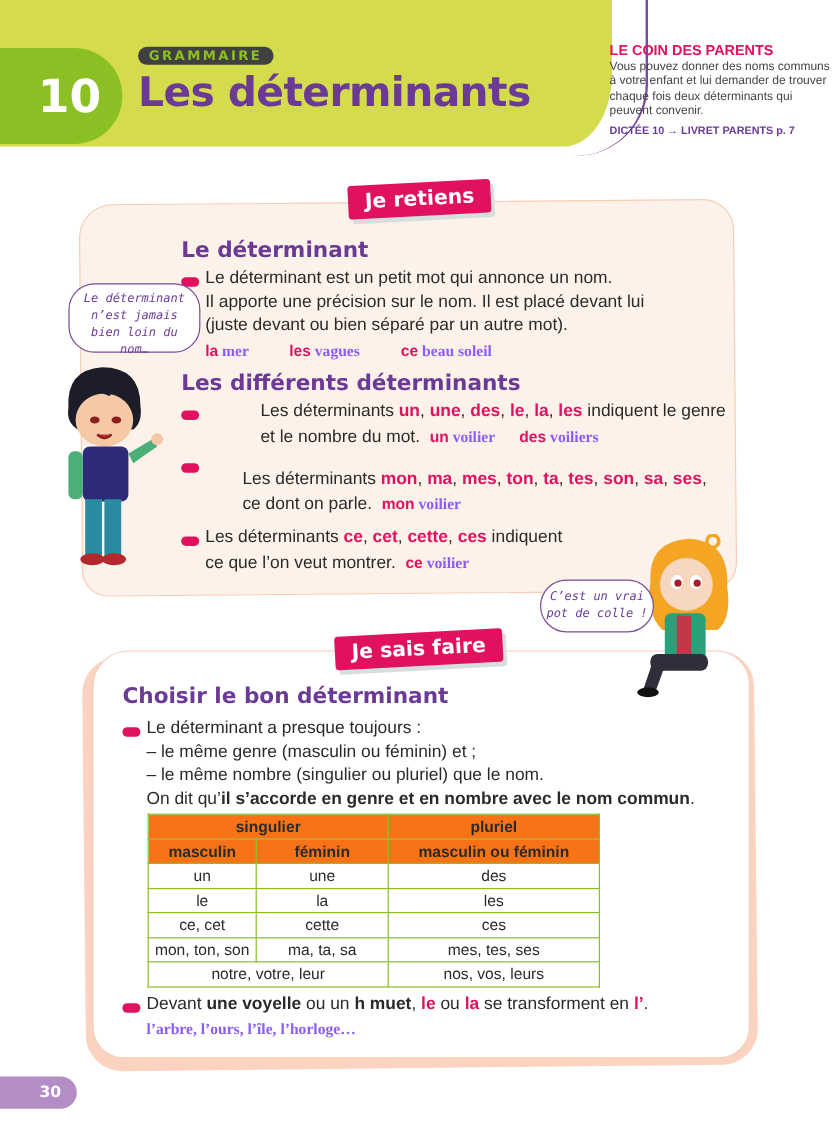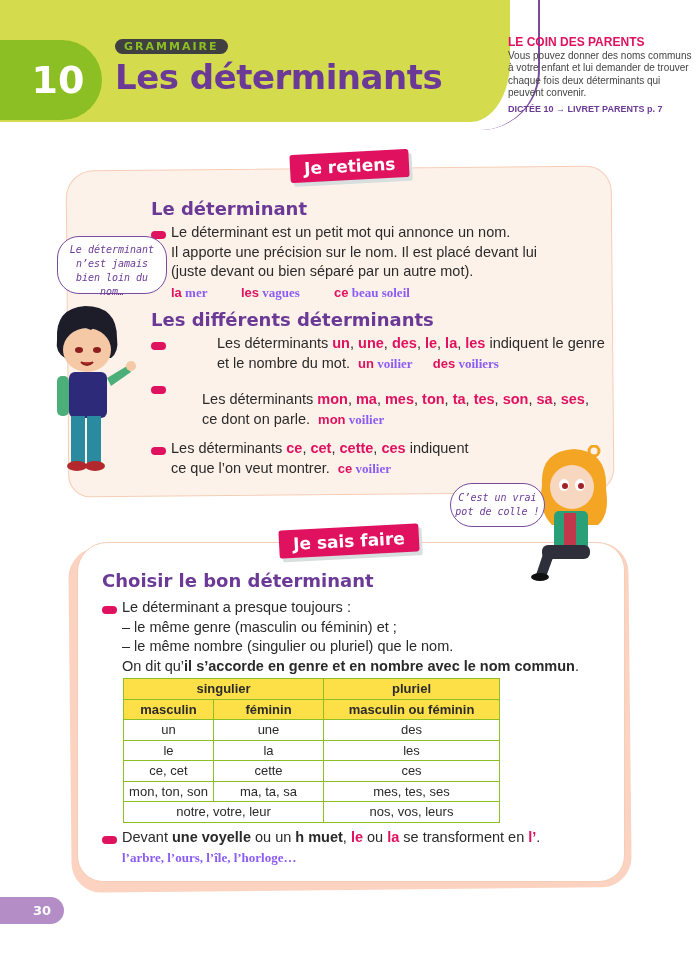--- a/index.html
+++ b/index.html
@@ -98,21 +98,21 @@
     }
 
     table.det {
       position: absolute; left: 123px; top: 678px; width: 377px;
       border-collapse: collapse; font-size: 13px; font-family: "Liberation Sans", sans-serif;
     }
     table.det td, table.det th {
       border: 1.5px solid #8cbf23; text-align: center; height: 20.5px; padding: 0;
       color: #2a2a2a;
     }
-    table.det th { background: #fde047; font-weight: bold; text-align: center; }
+    table.det th { background: #f97316; font-weight: bold; text-align: center; }
     table.det td { background: #ffffff; }
 
     .page-num {
       position: absolute; left: 0; top: 897px; width: 64px; height: 27px;
       background: #b48dc7; border-radius: 0 14px 14px 0;
       color: #fff; font-weight: bold; font-size: 13px;
       display: flex; align-items: center; justify-content: flex-end; padding-right: 13px;
     }
   </style>
 </head>

